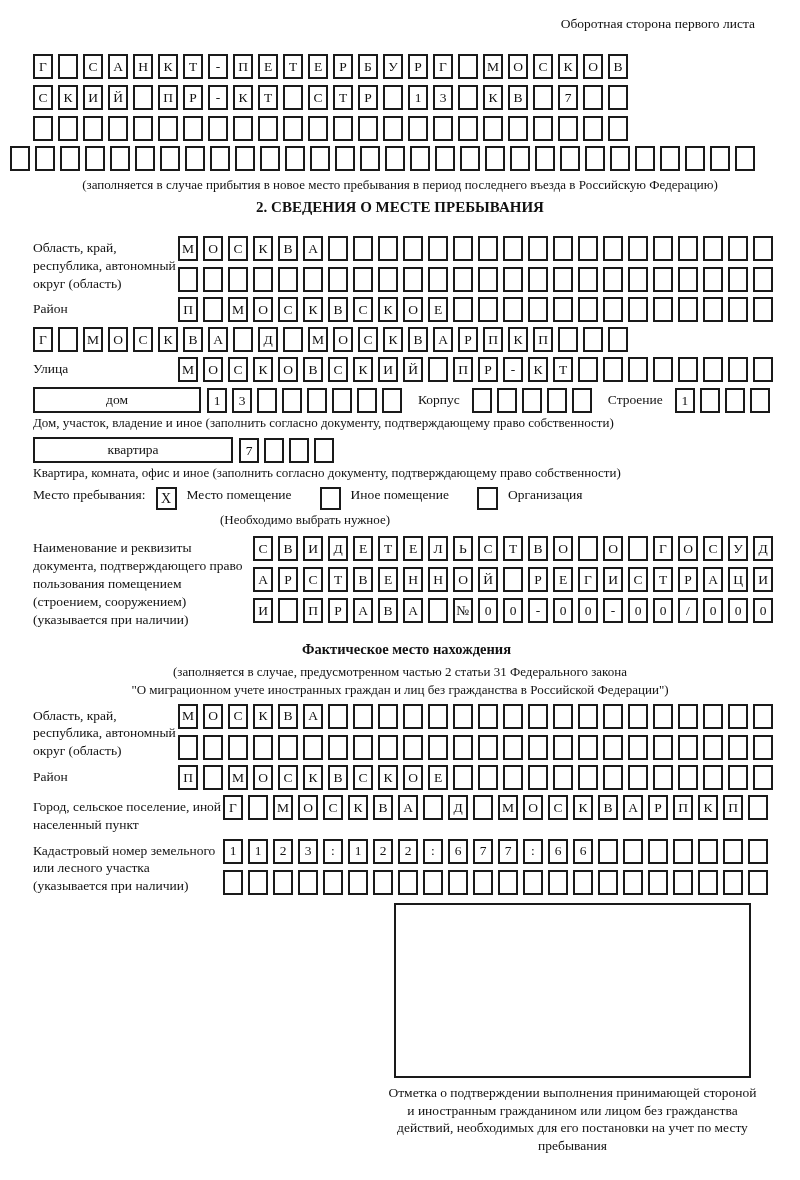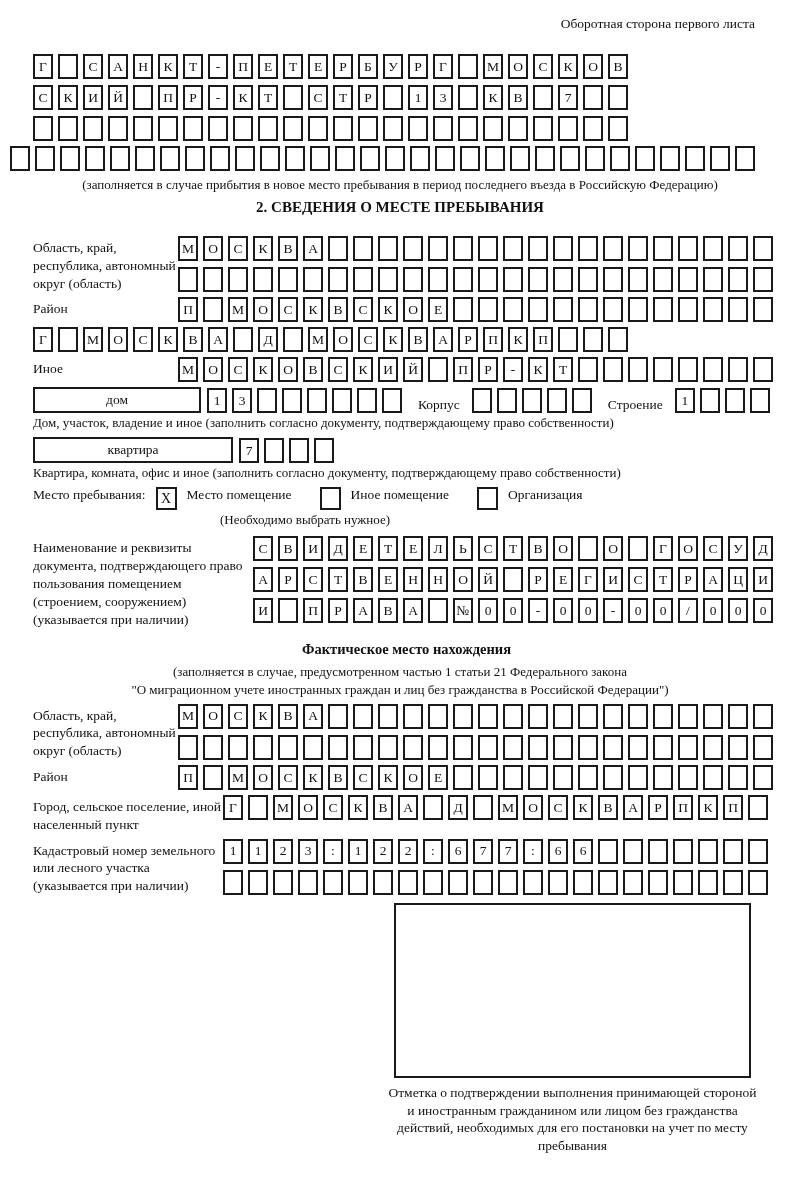--- a/index.html
+++ b/index.html
@@ -13,21 +13,21 @@
   .w190{width:190px;}
   .w220{width:220px;}
   .gridstack{flex:none;}
   .grid{display:flex;gap:5px;margin-bottom:6px;}
   .grid:last-child{margin-bottom:0;}
   .grid.inline{display:inline-flex;margin-bottom:0;vertical-align:middle;}
   .cell{flex:none;width:20px;height:25px;border:2px solid #1a1a1a;box-sizing:border-box;display:flex;align-items:center;justify-content:center;font-size:13.5px;line-height:1;background:#fff;}
   .caption-center{text-align:center;font-size:13px;margin:2px 6px 6px 6px;}
   .sec-title{text-align:center;font-weight:bold;font-size:15px;margin:6px 0 20px 0;}
   .sub-title{text-align:center;font-weight:bold;font-size:14.5px;margin:12px 0 6px 0;padding-left:13px;}
-  .house-row{display:flex;align-items:flex-end;margin:2px 0 2px 33px;gap:6px;}
+  .house-row{display:flex;align-items:center;margin:2px 0 2px 33px;gap:6px;}
   .named-box{flex:none;border:2px solid #1a1a1a;height:26px;box-sizing:border-box;display:flex;align-items:center;justify-content:center;font-size:13.5px;}
   .hbox{width:168px;}
   .abox{width:200px;}
   .inline-label{flex:none;padding:0 6px 0 10px;}
   .small-caption{margin:1px 0 6px 33px;font-size:13px;}
   .stay-row{display:flex;align-items:flex-start;margin:4px 0 2px 33px;}
   .cb{flex:none;width:21px;height:23px;border:2px solid #1a1a1a;box-sizing:border-box;display:flex;align-items:center;justify-content:center;font-size:14px;margin:0 10px;}
   .opt{margin-right:18px;}
   .stay-caption{margin:0 0 8px 220px;font-size:13px;}
   .stamp-box{margin:8px 0 6px 394px;width:357px;height:175px;border:2px solid #1a1a1a;box-sizing:border-box;}
@@ -267,21 +267,21 @@
       <span class="cell">П</span>
       <span class="cell">К</span>
       <span class="cell">П</span>
       <span class="cell"></span>
       <span class="cell"></span>
       <span class="cell"></span>
     </div>
 </div>
 
 <div class="frow ml33">
-  <div class="flabel w145">Иное</div>
+  <div class="flabel w145">Улица</div>
   <div class="grid">
       <span class="cell">М</span>
       <span class="cell">О</span>
       <span class="cell">С</span>
       <span class="cell">К</span>
       <span class="cell">О</span>
       <span class="cell">В</span>
       <span class="cell">С</span>
       <span class="cell">К</span>
       <span class="cell">И</span>
@@ -424,21 +424,21 @@
         <span class="cell">0</span>
         <span class="cell">/</span>
         <span class="cell">0</span>
         <span class="cell">0</span>
         <span class="cell">0</span>
       </div>
   </div>
 </div>
 
 <div class="sub-title">Фактическое место нахождения</div>
-<div class="caption-center" style="margin-bottom:0;">(заполняется в случае, предусмотренном частью 1 статьи 21 Федерального закона</div>
+<div class="caption-center" style="margin-bottom:0;">(заполняется в случае, предусмотренном частью 2 статьи 31 Федерального закона</div>
 <div class="caption-center">"О миграционном учете иностранных граждан и лиц без гражданства в Российской Федерации")</div>
 
 <div class="frow ml33">
   <div class="flabel w145">Область, край, республика, автономный округ (область)</div>
   <div class="gridstack">
     <div class="grid">
         <span class="cell">М</span>
         <span class="cell">О</span>
         <span class="cell">С</span>
         <span class="cell">К</span>

